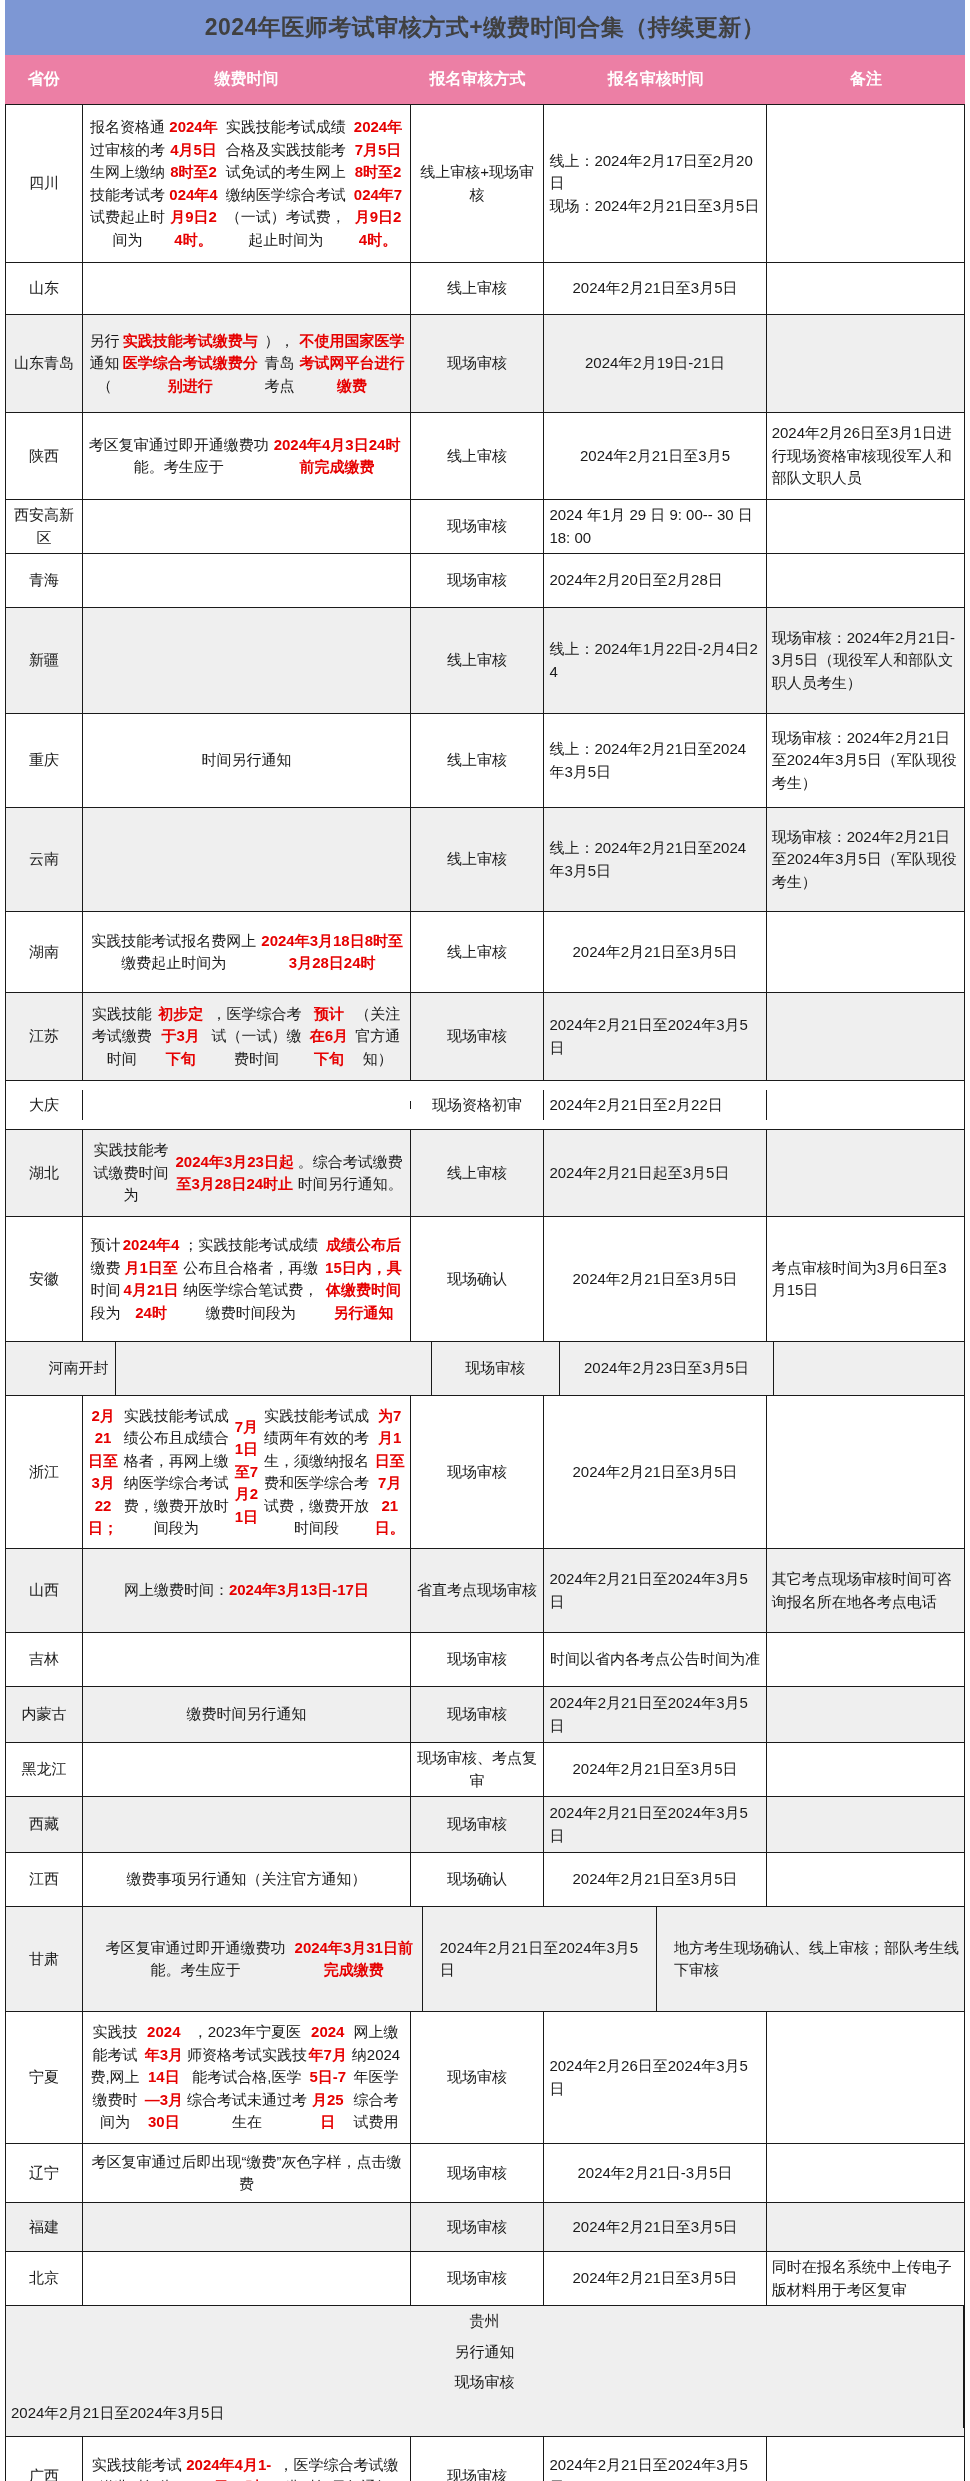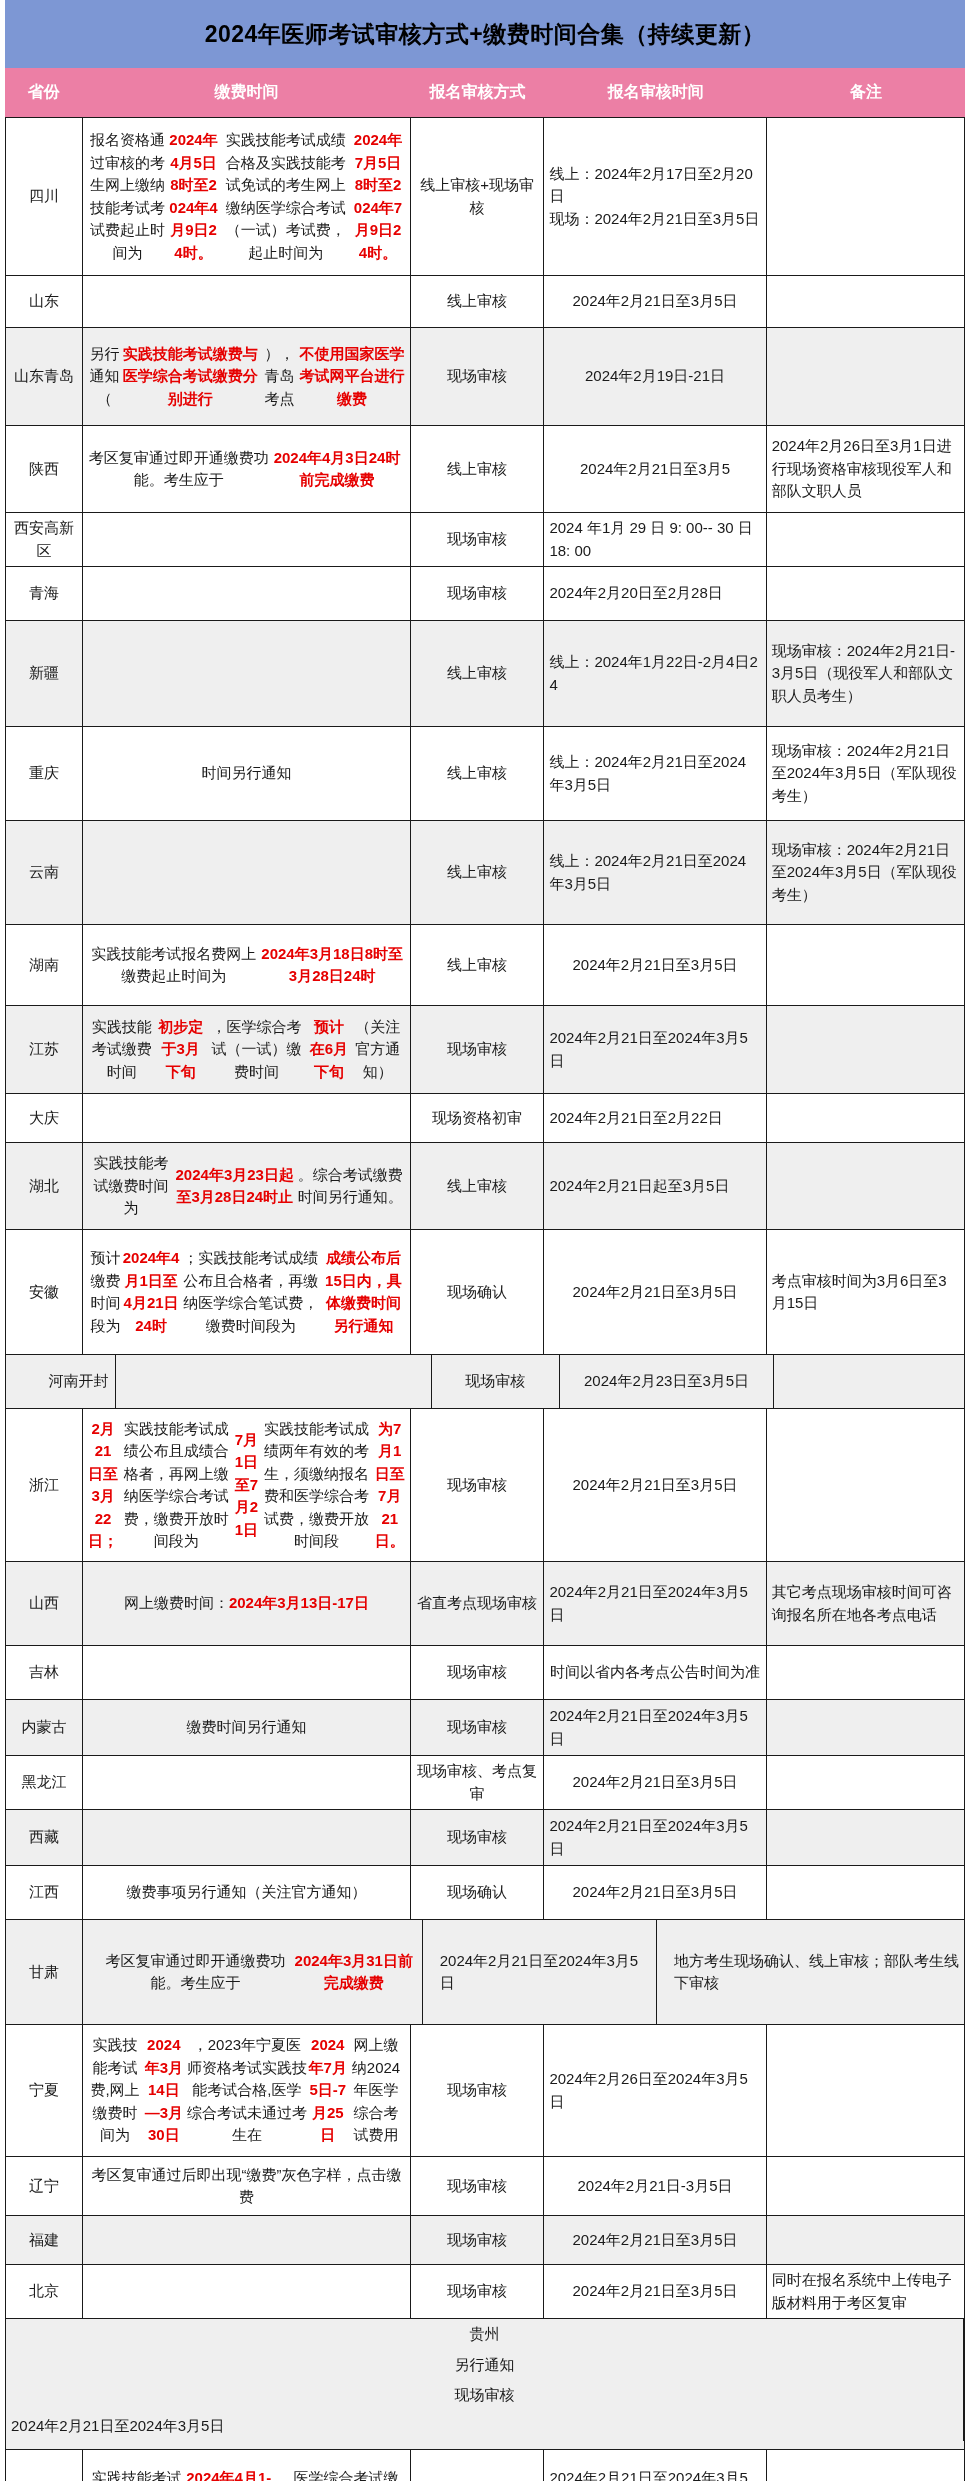--- a/index.html
+++ b/index.html
@@ -4,22 +4,22 @@
 <style>
   html,body{margin:0;padding:0;background:#ffffff;}
   body{
     width:970px;
     font-family:"Liberation Sans","DejaVu Sans",sans-serif;
     color:#1a1a1a;
     -webkit-font-smoothing:antialiased;
   }
   .sheet{width:960px;margin:0 0 0 5px;}
   .title-bar{
-    height:68px;display:flex;align-items:center;justify-content:center;
-    font-size:23px;font-weight:bold;color:#000000;letter-spacing:0.5px;
+    height:55px;display:flex;align-items:center;justify-content:center;
+    font-size:23px;font-weight:bold;color:#404040;letter-spacing:0.5px;
   }
   .col-header{
     height:49px;display:flex;align-items:stretch;
     font-size:16px;font-weight:bold;color:#ffffff;
   }
   .col-header .hcell{
     display:flex;align-items:center;justify-content:center;text-align:center;
   }
   .tbody{border:1px solid #1a1a1a;}
   .trow{display:flex;align-items:stretch;border-bottom:1px solid #1a1a1a;background:#ffffff;}
@@ -157,21 +157,21 @@
           <span>实践技能考试缴费时间</span>
           <span class="red">初步定于3月下旬</span>
           <span>，医学综合考试（一试）缴费时间</span>
           <span class="red">预计在6月下旬</span>
           <span>（关注官方通知）</span>
         </div>
     <div class="cell c-meth">现场审核</div>
     <div class="cell c-time pre left">2024年2月21日至2024年3月5日</div>
     <div class="cell c-rem"></div>
   </div>
-      <div class="trow" style="min-height: 48px;">
+      <div class="trow" style="min-height: 48px; align-items: center;">
     <div class="cell c-prov">大庆</div>
     <div class="cell c-pay"></div>
     <div class="cell c-meth">现场资格初审</div>
     <div class="cell c-time pre left">2024年2月21日至2月22日</div>
     <div class="cell c-rem"></div>
   </div>
       <div class="trow shaded" style="min-height: 86px;">
     <div class="cell c-prov">湖北</div>
     <div class="cell c-pay">
           <span>实践技能考试缴费时间为</span>

